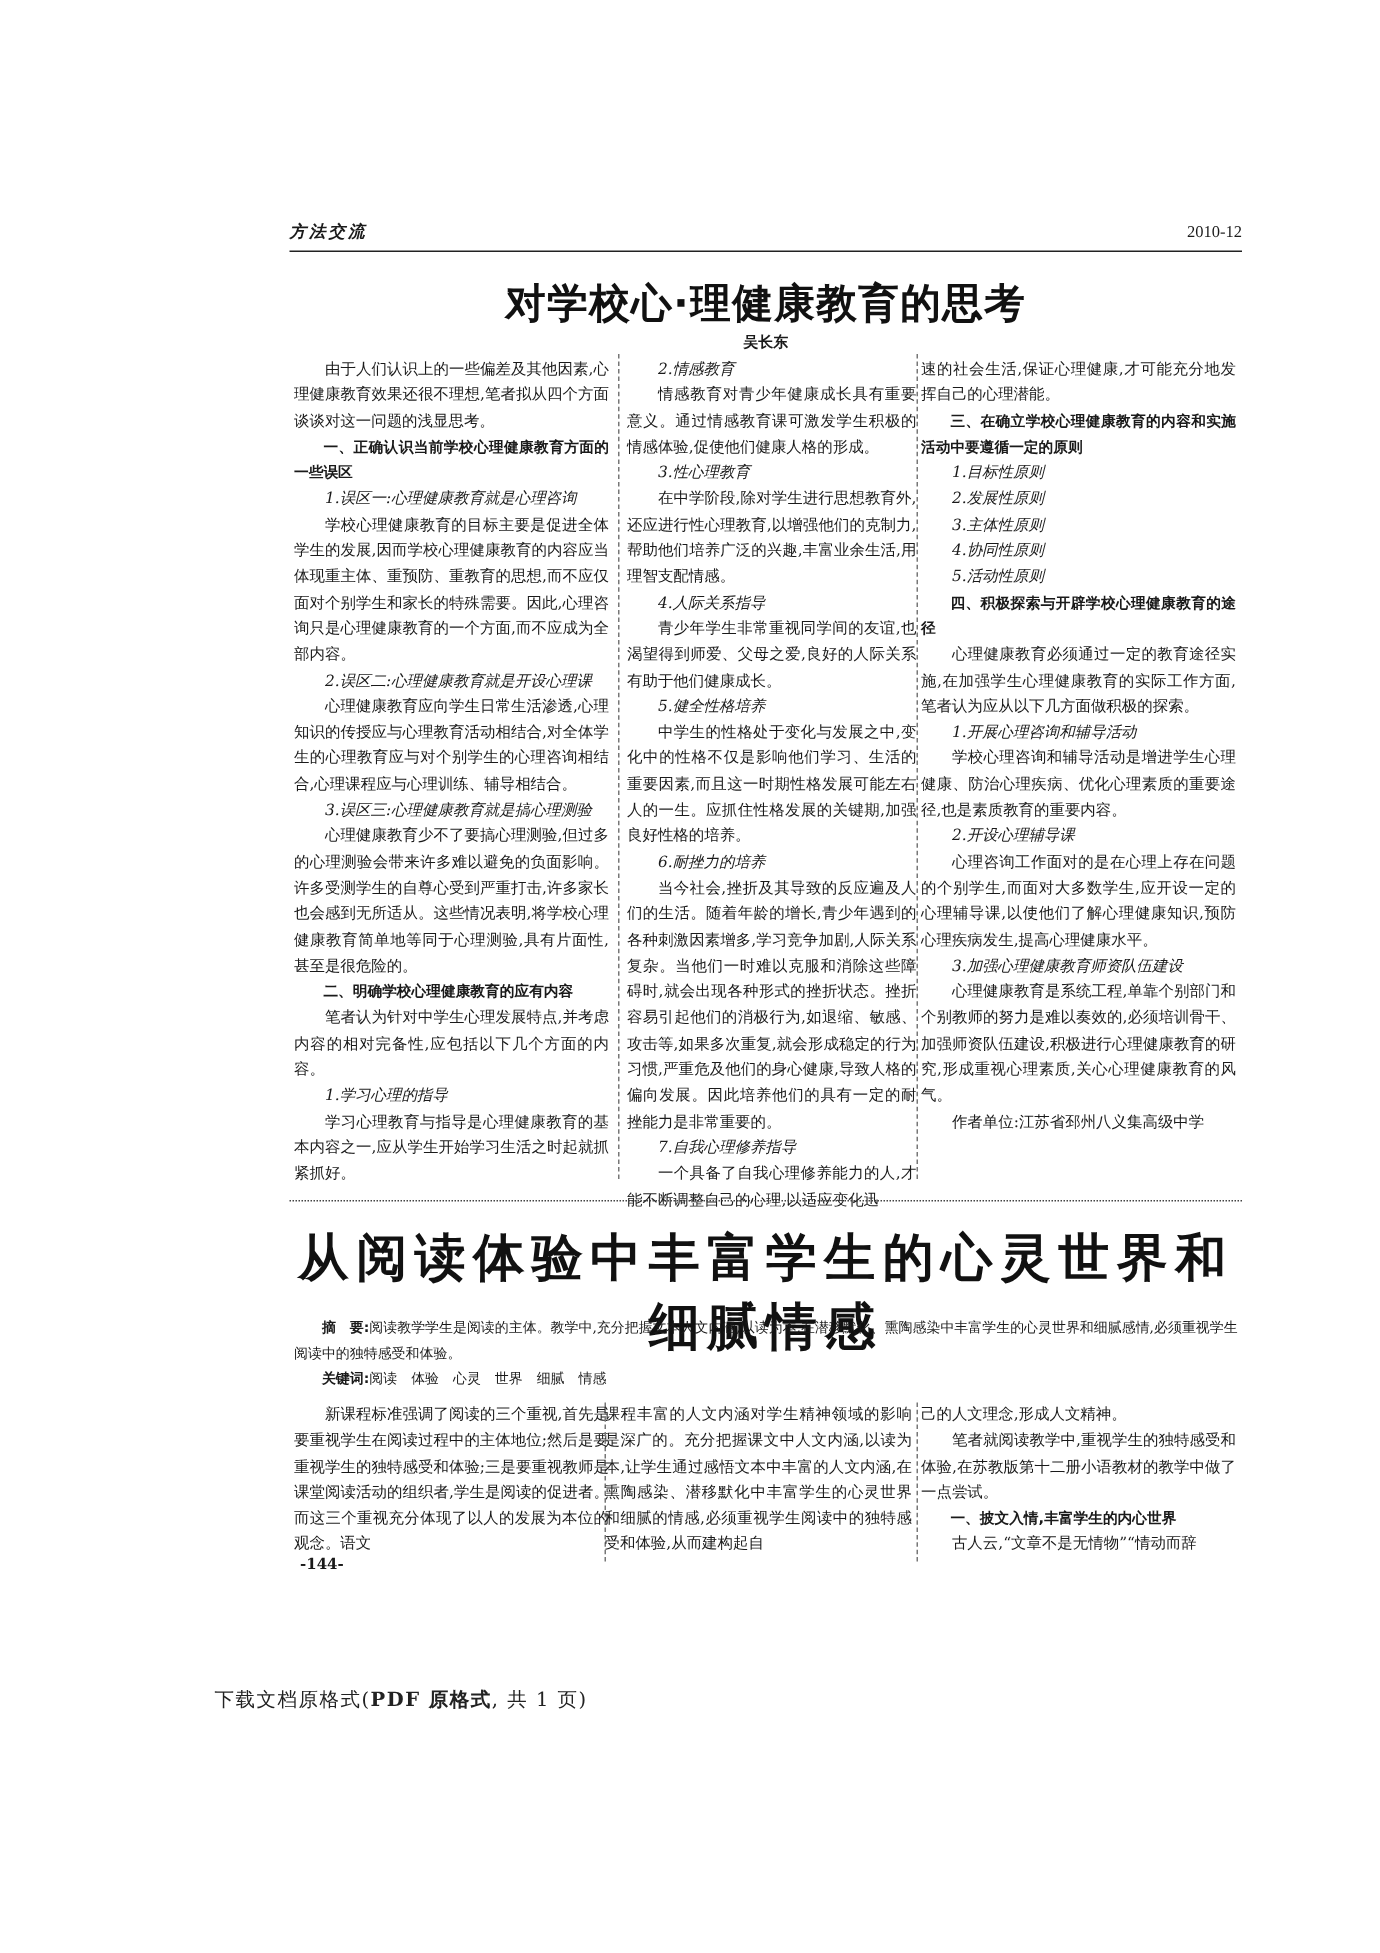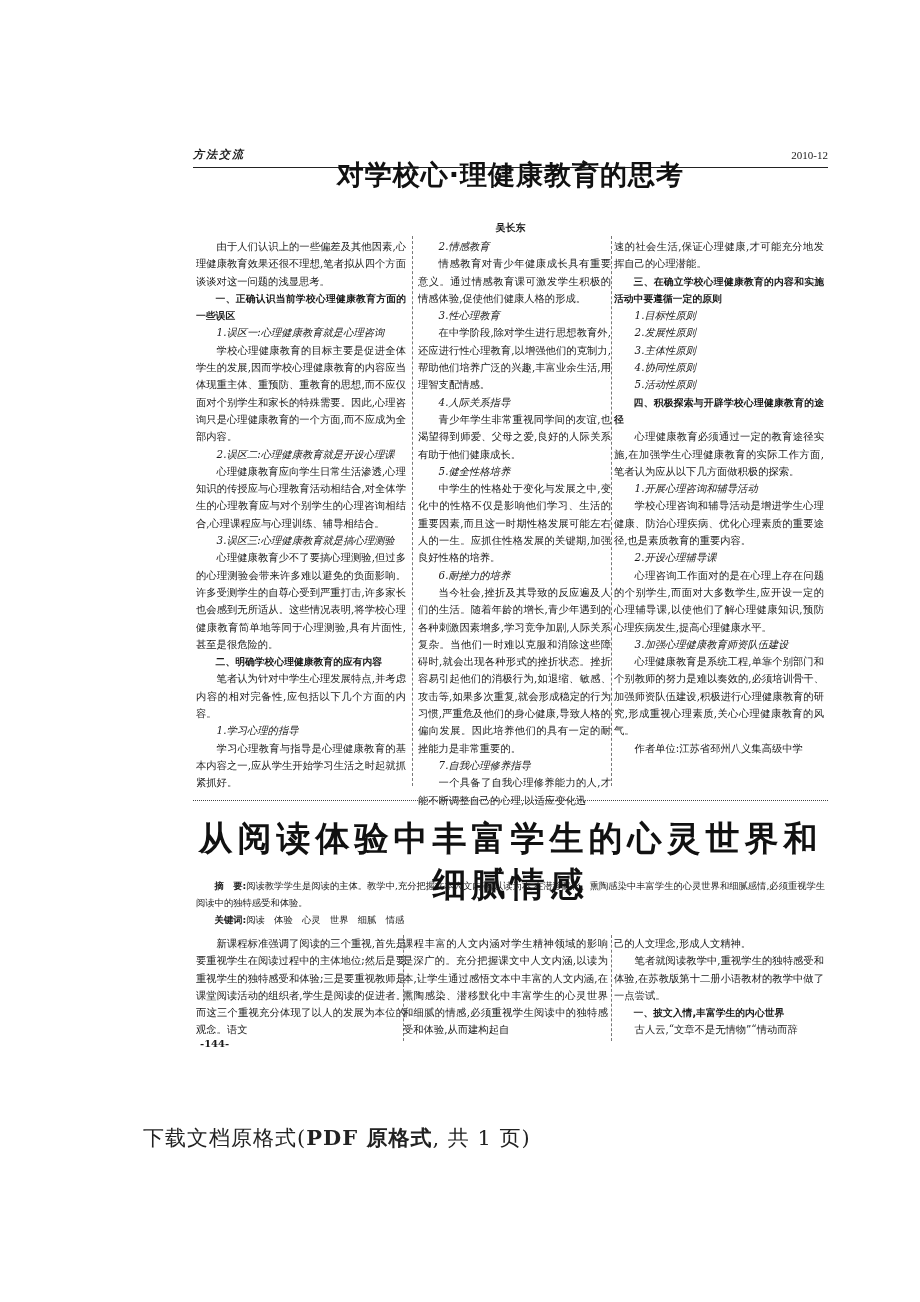--- a/index.html
+++ b/index.html
@@ -1,21 +1,21 @@
 <!DOCTYPE html>
 <html><head>
 <meta charset="utf-8">
 <style>
   html, body { margin: 0; padding: 0; background: #ffffff; }
   body { width: 920px; height: 1302px; position: relative; overflow: hidden; font-family: "DejaVu Serif", "Liberation Serif", serif; color: #1a1a1a; }
   .page { position: absolute; left: 0; top: 0; width: 920px; height: 1302px; }
   .header { position: absolute; left: 193px; top: 147px; width: 635px; height: 20px; border-bottom: 1.5px solid #222; }
   .header .section { position: absolute; left: 0; top: 0; font-size: 11px; font-weight: bold; font-style: italic; letter-spacing: 2px; }
   .header .issue { position: absolute; right: 0; top: 2px; font-size: 11px; font-family: "Liberation Serif", serif; }
-  .title1 { position: absolute; left: 193px; top: 157px; width: 635px; text-align: center; font-family: "DejaVu Sans", sans-serif; font-weight: bold; font-size: 27px; letter-spacing: 1px; color: #111; }
+  .title1 { position: absolute; left: 193px; top: 184px; width: 635px; text-align: center; font-family: "DejaVu Sans", sans-serif; font-weight: bold; font-size: 27px; letter-spacing: 1px; color: #111; }
   .author1 { position: absolute; left: 193px; top: 221px; width: 635px; text-align: center; font-size: 10px; font-weight: bold; font-family: "DejaVu Sans", sans-serif; }
   .col { position: absolute; font-size: 10.3px; line-height: 17.3px; text-align: justify; }
   .col p { margin: 0; text-indent: 2em; }
   .col p.noindent { text-indent: 0; }
   .col p.h { font-weight: bold; font-family: "DejaVu Sans", sans-serif; font-size: 9.8px; }
   .col p.sub { text-indent: 2em; font-style: italic; }
   .col1 { left: 196px; top: 238px; width: 210px; }
   .col2 { left: 418px; top: 238px; width: 193px; }
   .col3 { left: 614px; top: 238px; width: 210px; }
   .vdiv { position: absolute; width: 0; border-left: 1px dashed #777; }
@@ -23,21 +23,21 @@
   .title2 { position: absolute; left: 193px; top: 816px; width: 635px; text-align: center; font-family: "DejaVu Sans", sans-serif; font-weight: bold; font-size: 34px; letter-spacing: 5px; color: #111; }
   .author2 { position: absolute; left: 193px; top: 859px; width: 635px; text-align: center; font-size: 10px; font-weight: bold; font-family: "DejaVu Sans", sans-serif; }
   .abstract { position: absolute; left: 196px; top: 877px; width: 630px; font-size: 9.3px; line-height: 17px; }
   .abstract p { margin: 0; }
   .abstract .lbl { font-weight: bold; font-family: "DejaVu Sans", sans-serif; }
   .abstract .ind { text-indent: 2em; }
   .col4 { left: 196px; top: 935px; width: 210px; }
   .col5 { left: 403px; top: 935px; width: 205px; }
   .col6 { left: 614px; top: 935px; width: 210px; }
   .pageno { position: absolute; left: 200px; top: 1038px; font-size: 10px; font-weight: bold; }
-  .download { position: absolute; left: 143px; top: 1124px; font-size: 21px; color: #222; letter-spacing: 1px; }
+  .download { position: absolute; left: 143px; top: 1124px; font-size: 13px; color: #222; letter-spacing: 1px; }
   .download b { font-weight: bold; }
 </style>
 </head>
 <body>
 
 <div class="page">
 
   <div class="header">
     <span class="section">方法交流</span>
     <span class="issue">2010-12</span>

